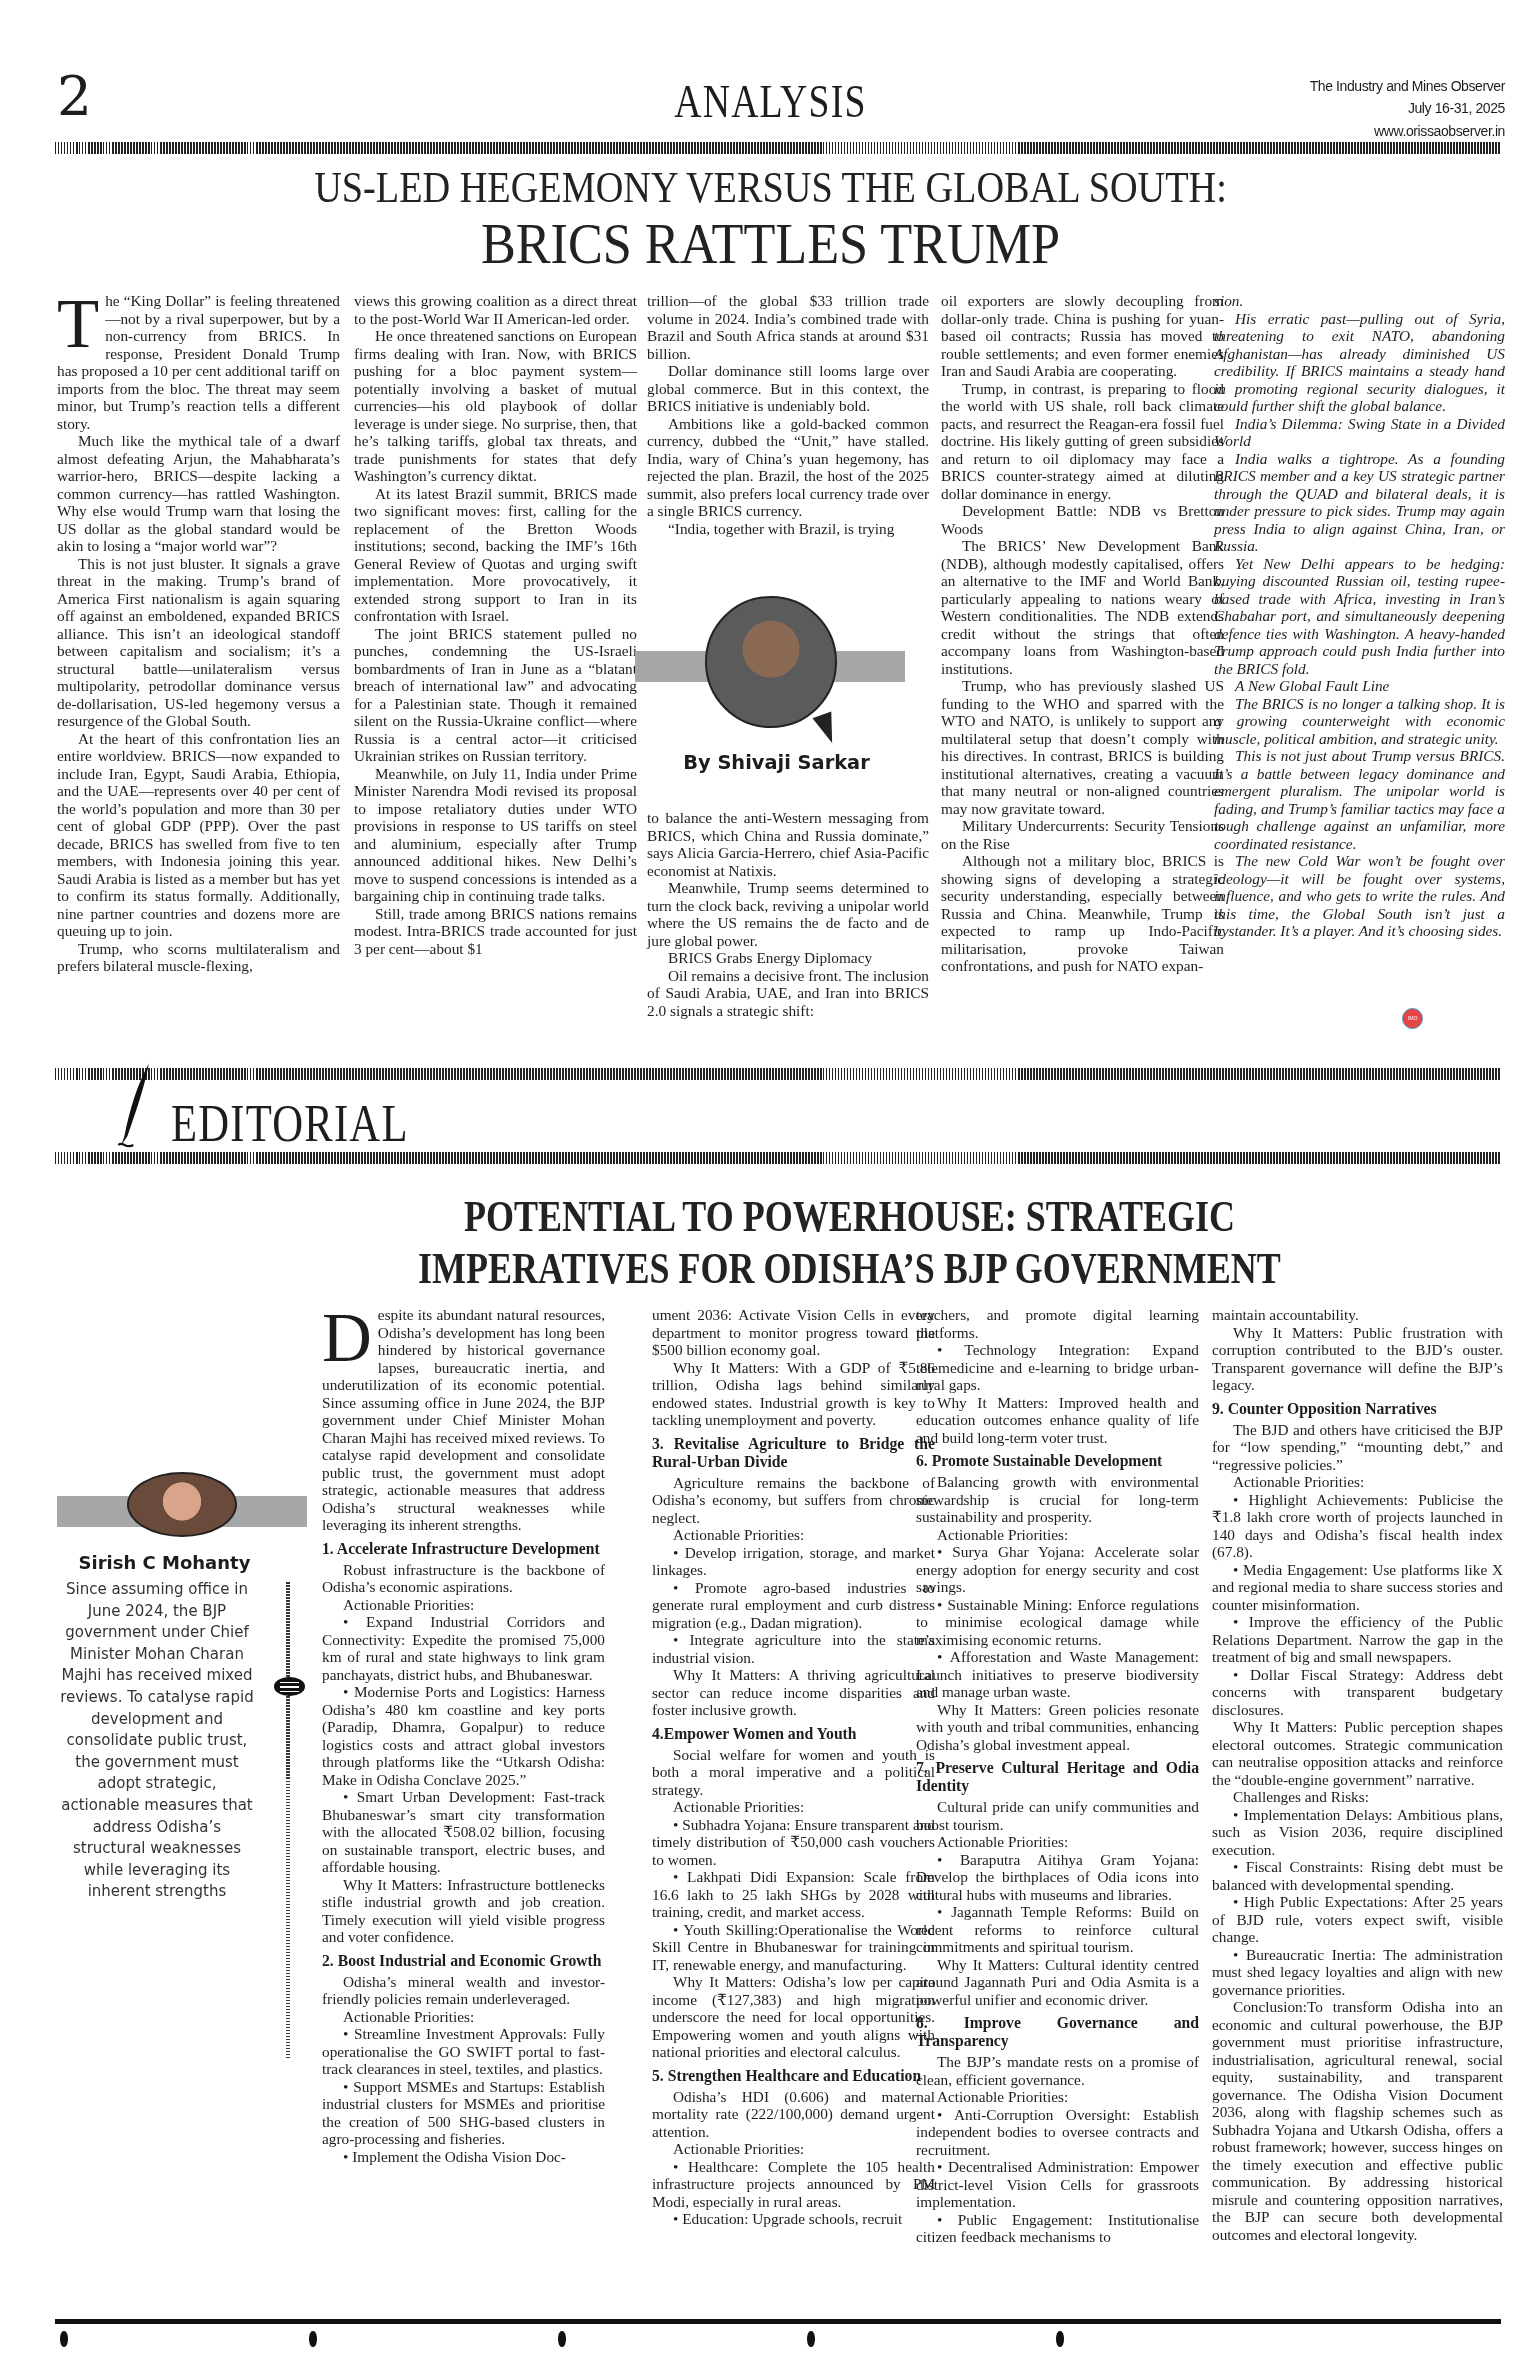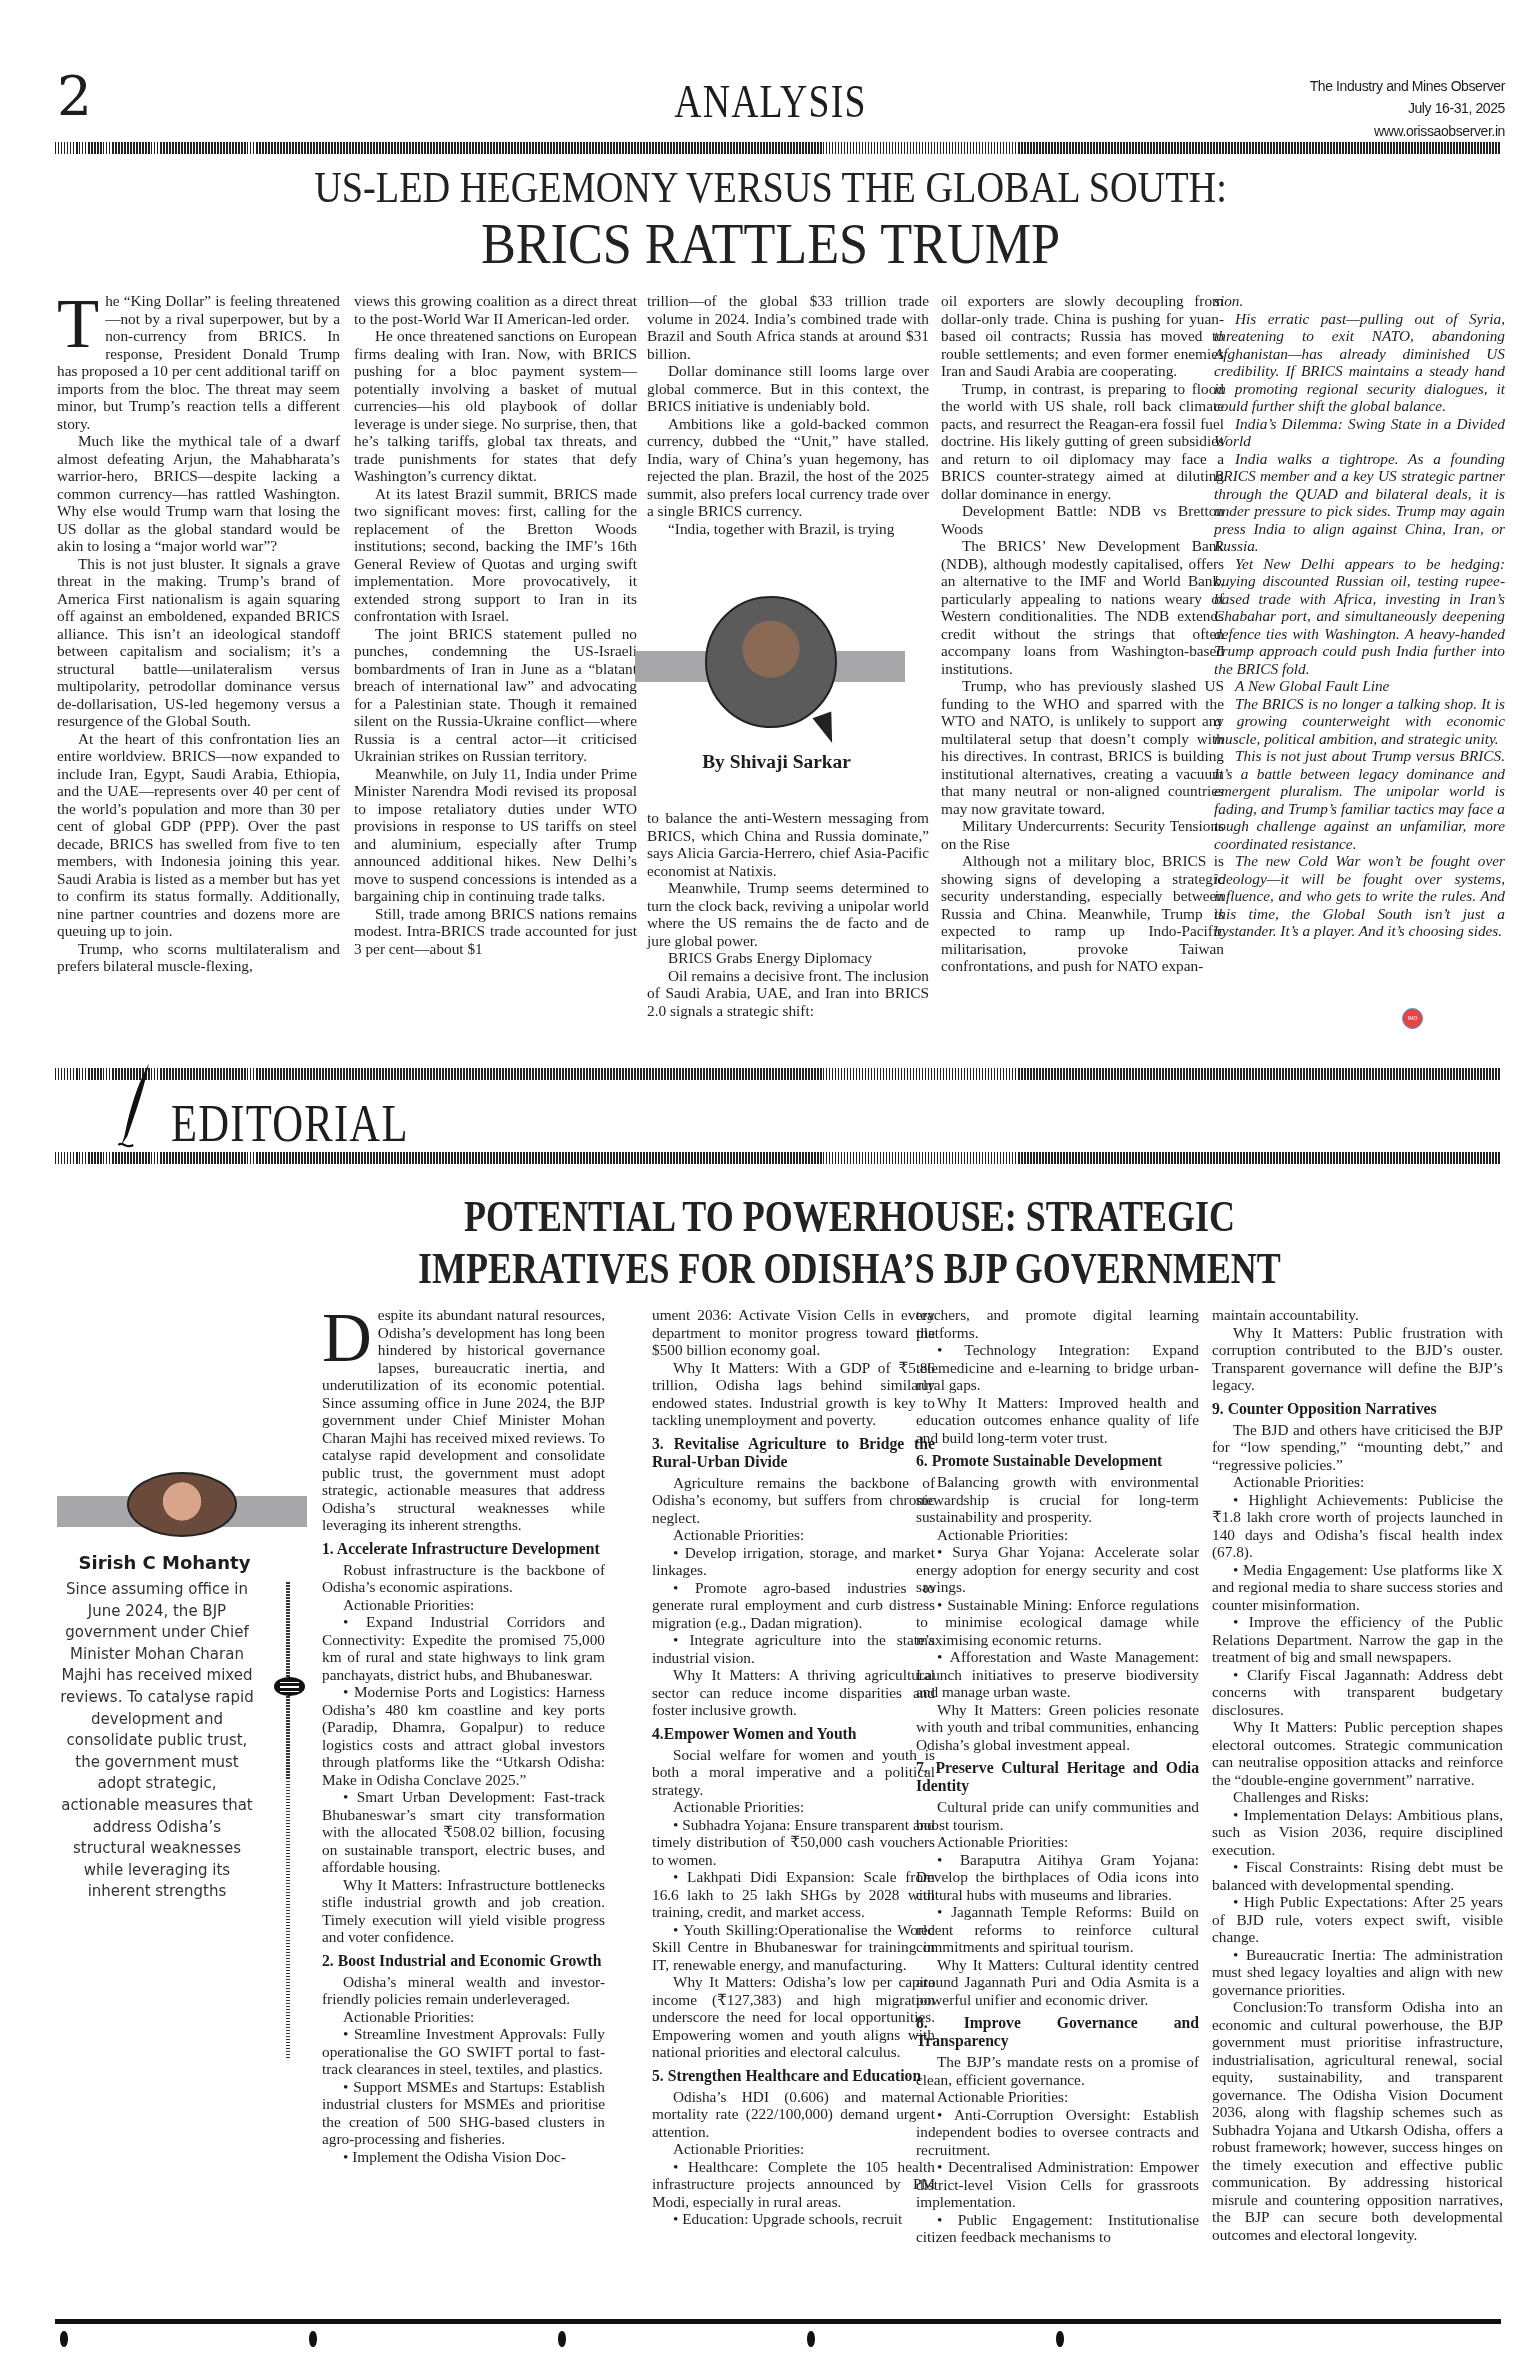--- a/index.html
+++ b/index.html
@@ -64,21 +64,21 @@
   </div>
 <div class="col" id="acol2t" style="left:647px; top:292px; width:282px;">
     <p class="noind">trillion—of the global $33 trillion trade volume in 2024. India’s combined trade with Brazil and South Africa stands at around $31 billion.</p>
     <p>Dollar dominance still looms large over global commerce. But in this context, the BRICS initiative is undeniably bold.</p>
     <p>Ambitions like a gold-backed common currency, dubbed the “Unit,” have stalled. India, wary of China’s yuan hegemony, has rejected the plan. Brazil, the host of the 2025 summit, also prefers local currency trade over a single BRICS currency.</p>
     <p>“India, together with Brazil, is trying</p>
   </div>
 <div class="photo-band" style="left:635px; top:651px; width:270px;"></div>
 <div class="photo" style="left:705px; top:596px; width:128px; height:128px;"></div>
 <div class="bubble-tail" style="left:817px; top:714px; transform:rotate(-20deg);"></div>
-<div class="byline" style="left:635px; top:751px; width:283px;font-family:Liberation Serif, serif;">By Shivaji Sarkar</div>
+<div class="byline" style="left:635px; top:751px; width:283px;">By Shivaji Sarkar</div>
 <div class="col" id="acol2b" style="left:647px; top:809px; width:282px;">
     <p class="noind">to balance the anti-Western messaging from BRICS, which China and Russia dominate,” says Alicia Garcia-Herrero, chief Asia-Pacific economist at Natixis.</p>
     <p>Meanwhile, Trump seems determined to turn the clock back, reviving a unipolar world where the US remains the de facto and de jure global power.</p>
     <p>BRICS Grabs Energy Diplomacy</p>
     <p>Oil remains a decisive front. The inclusion of Saudi Arabia, UAE, and Iran into BRICS 2.0 signals a strategic shift:</p>
   </div>
 <div class="col" id="acol3" style="left:941px; top:292px; width:283px;">
     <p class="noind">oil exporters are slowly decoupling from dollar-only trade. China is pushing for yuan-based oil contracts; Russia has moved to rouble settlements; and even former enemies Iran and Saudi Arabia are cooperating.</p>
     <p>Trump, in contrast, is preparing to flood the world with US shale, roll back climate pacts, and resurrect the Reagan-era fossil fuel doctrine. His likely gutting of green subsidies and return to oil diplomacy may face a BRICS counter-strategy aimed at diluting dollar dominance in energy.</p>
     <p>Development Battle: NDB vs Bretton Woods</p>
@@ -188,21 +188,21 @@
   </div>
 <div class="col" id="ecol3" style="left:1212px; top:1306px; width:291px;">
     <p class="noind">maintain accountability.</p>
     <p>Why It Matters: Public frustration with corruption contributed to the BJD’s ouster. Transparent governance will define the BJP’s legacy.</p>
     <h4>9.  Counter Opposition Narratives</h4>
     <p>The BJD and others have criticised the BJP for “low spending,” “mounting debt,” and “regressive policies.”</p>
     <p>Actionable Priorities:</p>
     <p>• Highlight Achievements: Publicise the ₹1.8 lakh crore worth of projects launched in 140 days and Odisha’s fiscal health index (67.8).</p>
     <p>• Media Engagement: Use platforms like X and regional media to share success stories and counter misinformation.</p>
     <p>• Improve the efficiency of the Public Relations Department. Narrow the gap in the treatment of big and small newspapers.</p>
-    <p>• Clarify Fiscal Jagannath: Address debt concerns with transparent budgetary disclosures.</p>
+    <p>• Dollar Fiscal Strategy: Address debt concerns with transparent budgetary disclosures.</p>
     <p>Why It Matters: Public perception shapes electoral outcomes. Strategic communication can neutralise opposition attacks and reinforce the “double-engine government” narrative.</p>
     <p>Challenges and Risks:</p>
     <p>• Implementation Delays: Ambitious plans, such as Vision 2036, require disciplined execution.</p>
     <p>• Fiscal Constraints: Rising debt must be balanced with developmental spending.</p>
     <p>• High Public Expectations: After 25 years of BJD rule, voters expect swift, visible change.</p>
     <p>• Bureaucratic Inertia: The administration must shed legacy loyalties and align with new governance priorities.</p>
     <p>Conclusion:To transform Odisha into an economic and cultural powerhouse, the BJP government must prioritise infrastructure, industrialisation, agricultural renewal, social equity, sustainability, and transparent governance. The Odisha Vision Document 2036, along with flagship schemes such as Subhadra Yojana and Utkarsh Odisha, offers a robust framework; however, success hinges on the timely execution and effective public communication. By addressing historical misrule and countering opposition narratives, the BJP can secure both developmental outcomes and electoral longevity.</p>
   </div>
 
 <div class="footer-rule"></div>

